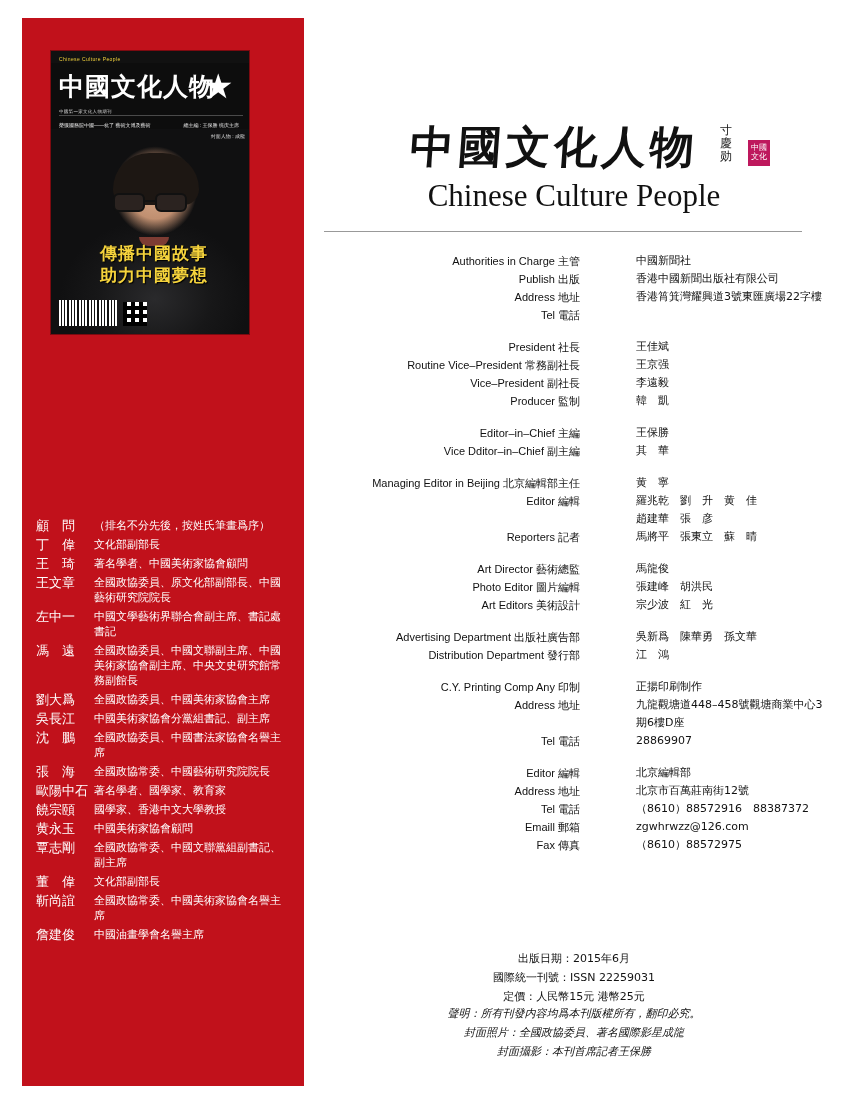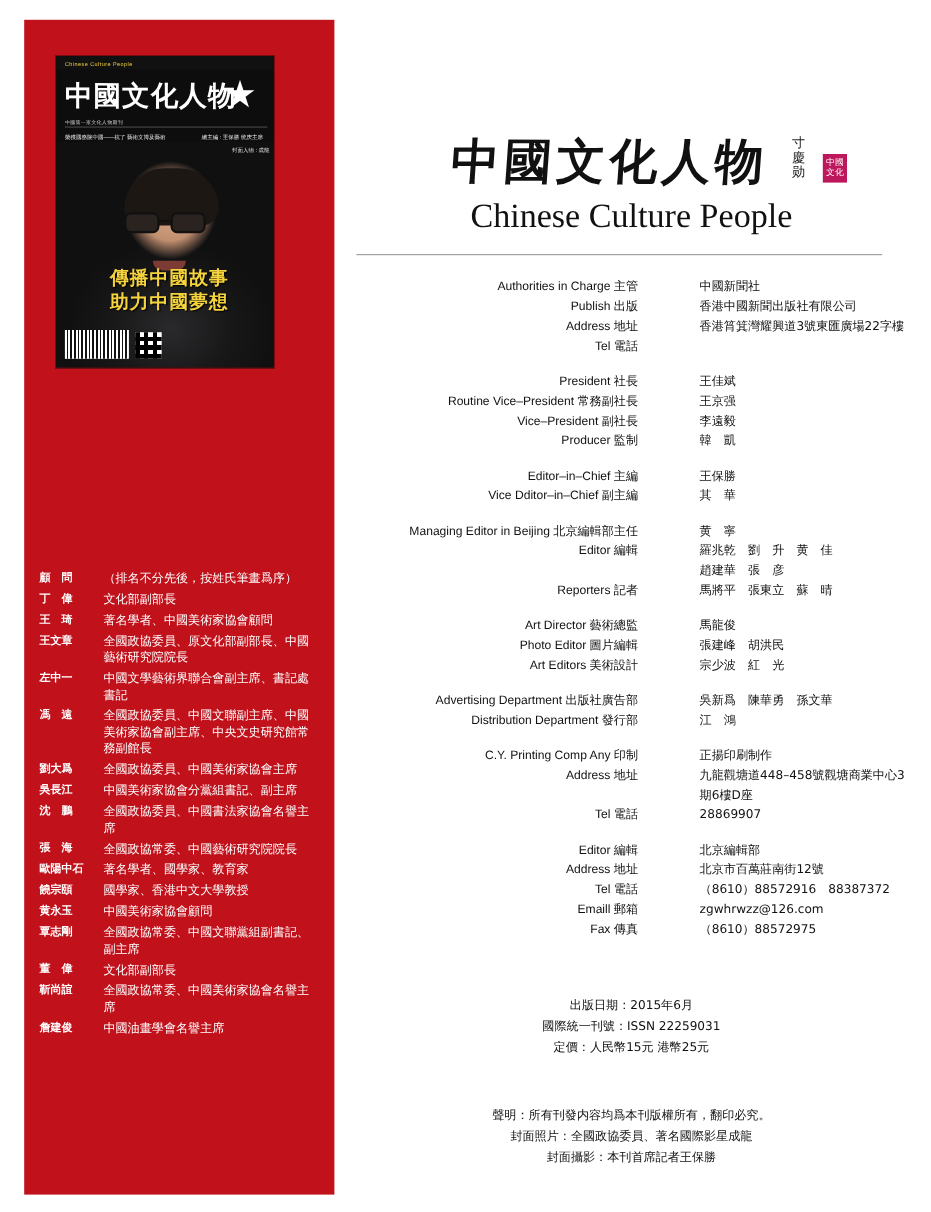--- a/index.html
+++ b/index.html
@@ -120,21 +120,21 @@
   }
 
   
   .advisors {
     position:absolute; left:14px; top:500px; width:252px;
     color:#ffffff;
     font-family:"DejaVu Sans", "Liberation Sans", sans-serif;
   }
   .adv-row { display:flex; margin-bottom:4px; line-height:15px; }
   .adv-name {
-    width:58px; flex:0 0 58px; font-size:10px; font-weight:bold;
+    width:58px; flex:0 0 58px; font-size:13px; font-weight:normal;
     letter-spacing:0px;
   }
   .adv-desc { flex:1; font-size:11px; }
   .adv-header .adv-desc { font-size:11px; }
 
   
   .right { position:absolute; left:324px; top:0; width:500px; height:1102px; }
 
   .logo-cn {
     position:absolute; left:86px; top:118px;
@@ -180,22 +180,22 @@
     font-family:"DejaVu Sans","Liberation Sans",sans-serif;
     margin-left:44px;
   }
   .val.wrap { white-space:normal; max-width:200px; }
 
   .center-block {
     position:absolute; left:0; width:500px; text-align:center;
     font-size:11px; line-height:19px; color:#111;
     font-family:"DejaVu Sans","Liberation Sans",sans-serif;
   }
-  #pub-info { top:904px; }
-  #statement { top:1004px; line-height:19px; }
+  #pub-info { top:949px; }
+  #statement { top:1004px; line-height:19px;font-style:italic; }
 </style>
 </head>
 <body>
 
 <div class="page">
 
   <div class="red-panel">
     <div class="red-panel-inner">
 
       <div class="cover">

